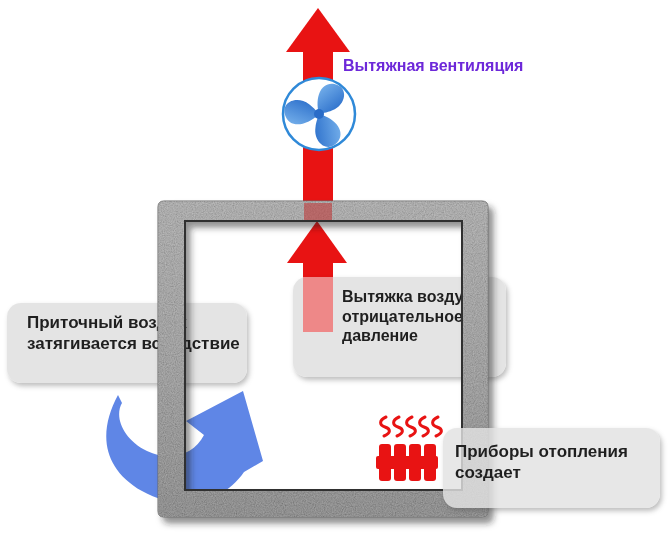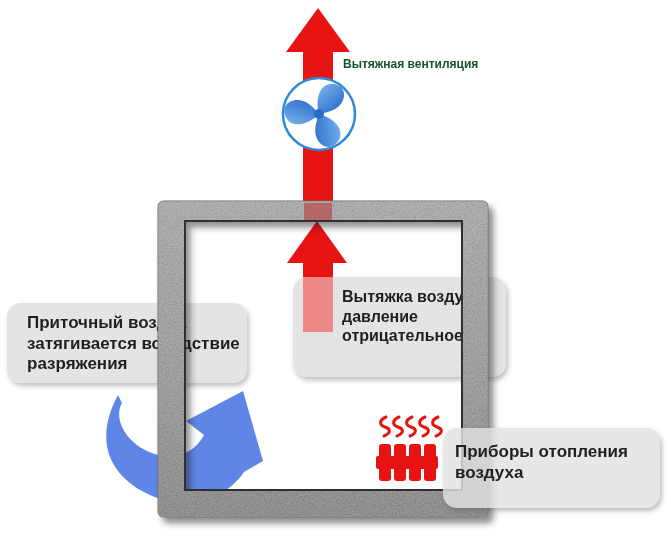--- a/index.html
+++ b/index.html
@@ -20,22 +20,22 @@
   .callout-exhaust{left:293px;top:277px;width:213px;height:100px;z-index:2;
     padding:10px 0 0 49px;box-sizing:border-box;font-size:16px;line-height:19.5px;}
   .callout-heaters{left:443px;top:428px;width:217px;height:80px;z-index:5;
     padding:13px 7px 0 12px;box-sizing:border-box;font-size:17px;line-height:21px;
     background:rgba(226,226,226,0.82);}
   .pink-shaft{
     position:absolute;left:303px;top:277px;width:30px;height:55px;
     background:#ee8888;z-index:3;
   }
   .label-top{
-    position:absolute;left:343px;top:57px;z-index:6;color:#14532d;
-    font-size:12px;font-weight:700;white-space:nowrap;
+    position:absolute;left:343px;top:57px;z-index:6;color:#6d28d9;
+    font-size:16px;font-weight:700;white-space:nowrap;
   }
 </style>
 </head>
 <body>
 
 <div class="stage">
 
   <svg id="svg-under" class="layer" viewBox="0 0 671 536">
     <g>
       <path fill="#5f86e6" d="M118,395
@@ -50,27 +50,26 @@
     </g>
     <g>
       <polygon fill="#e81313" points="317,221 287,263 347,263"></polygon>
       <rect fill="#e81313" x="303" y="261" width="30" height="17"></rect>
     </g>
   </svg>
 
   <div class="callout callout-supply">
     <div class="line">Приточный воздух</div>
     <div class="line">затягивается вследствие</div>
-    <div class="line">разряжения</div>
   </div>
 
   <div class="callout callout-exhaust">
     <div class="line">Вытяжка воздуха</div>
+    <div class="line">отрицательное</div>
     <div class="line">давление</div>
-    <div class="line">отрицательное</div>
   </div>
 
   <div class="pink-shaft"></div>
 
   <svg id="svg-walls" class="layer" viewBox="0 0 671 536">
     <defs>
       <linearGradient id="wallgrad" x1="0" y1="0" x2="0" y2="1">
         <stop offset="0" stop-color="#a0a0a0"></stop>
         <stop offset="0.55" stop-color="#8a8a8a"></stop>
         <stop offset="1" stop-color="#6e6e6e"></stop>
@@ -128,18 +127,18 @@
       <rect x="379" y="444" width="12" height="37" rx="3"></rect>
       <rect x="394" y="444" width="12" height="37" rx="3"></rect>
       <rect x="409" y="444" width="12" height="37" rx="3"></rect>
       <rect x="424" y="444" width="12" height="37" rx="3"></rect>
       <rect x="376" y="456" width="62" height="13" rx="2"></rect>
     </g>
   </svg>
 
   <div class="callout callout-heaters">
     <div class="line">Приборы отопления</div>
-    <div class="line">воздуха</div>
+    <div class="line">создает</div>
   </div>
 
   <div class="label-top">Вытяжная вентиляция</div>
 
 </div>
 
 </body></html>

